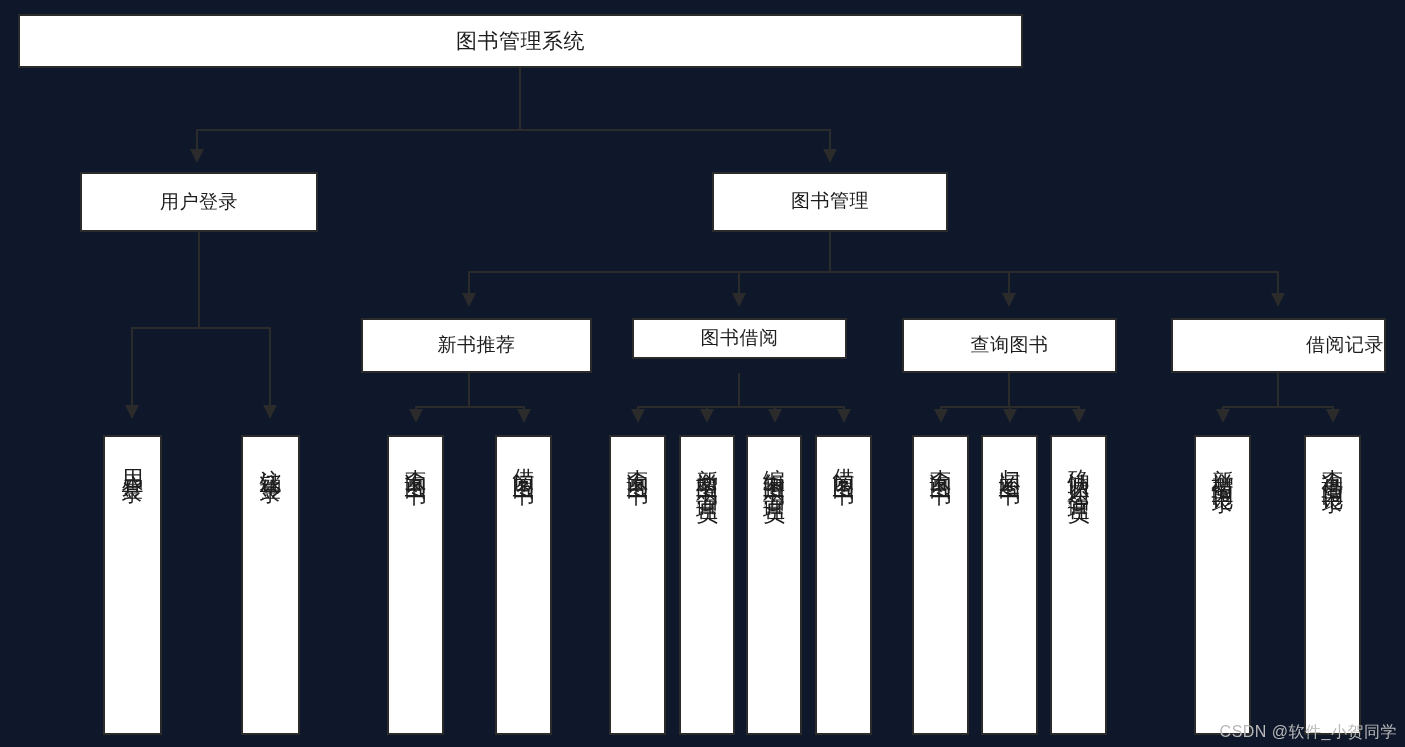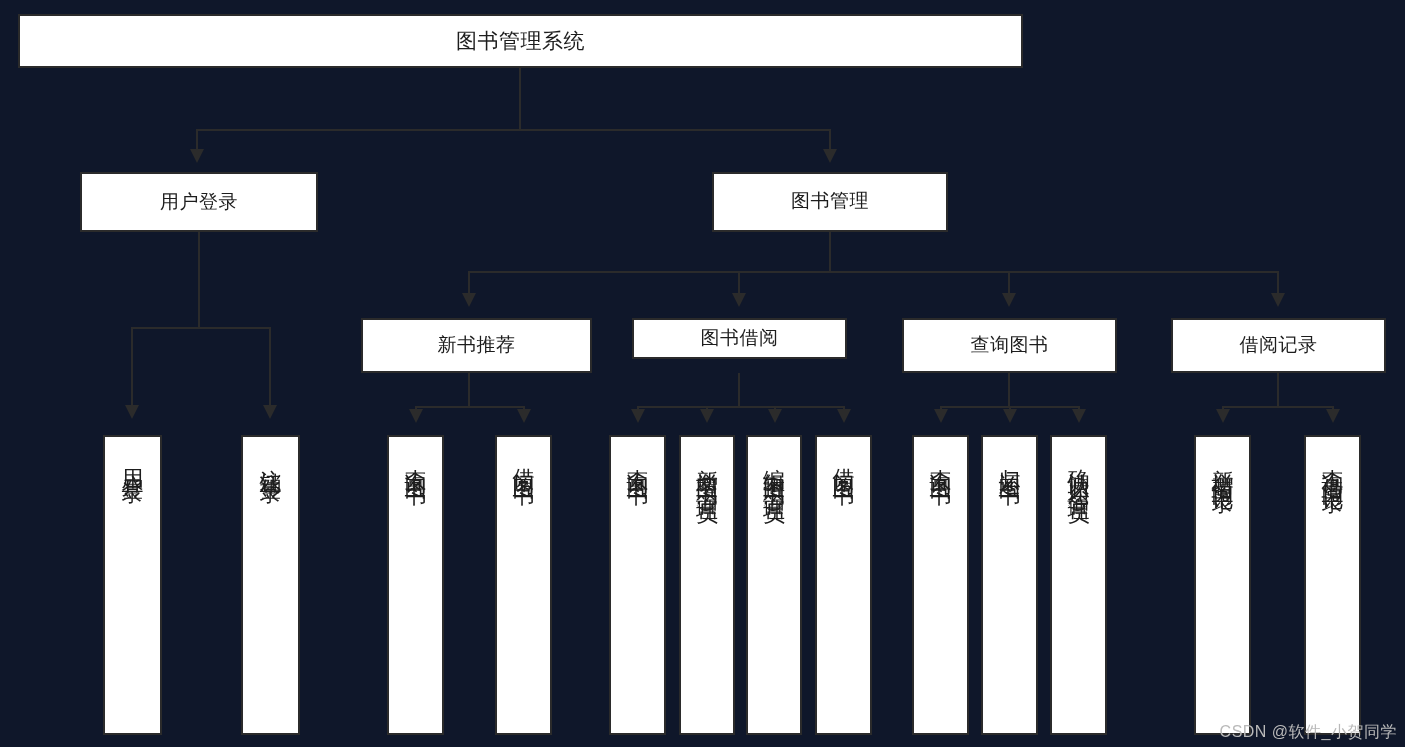--- a/index.html
+++ b/index.html
@@ -139,21 +139,21 @@
 
   <div class="node mid" style="left:361px; top:318px; width:231px; height:55px;align-items:center;">
     <span class="label">新书推荐</span>
   </div>
   <div class="node mid" style="left:632px; top:318px; width:215px; height:41px;">
     <span class="label">图书借阅</span>
   </div>
   <div class="node mid" style="left:902px; top:318px; width:215px; height:55px;">
     <span class="label">查询图书</span>
   </div>
-  <div class="node mid" style="left:1171px; top:318px; width:215px; height:55px;">
+  <div class="node mid" style="left:1171px; top:318px; width:215px; height:55px;justify-content:flex-end;">
     <span class="label">借阅记录</span>
   </div>
 
   <div class="edge v" style="left:468px; top:373px; width:2px; height:34px;"></div>
   <div class="edge h" style="left:415px; top:406px; width:110px; height:2px;"></div>
   <div class="edge v" style="left:415px; top:406px; width:2px; height:10px;"></div>
   <div class="arrow" style="left:409px; top:409px;"></div>
   <div class="edge v" style="left:523px; top:406px; width:2px; height:10px;"></div>
   <div class="arrow" style="left:517px; top:409px;"></div>
 

